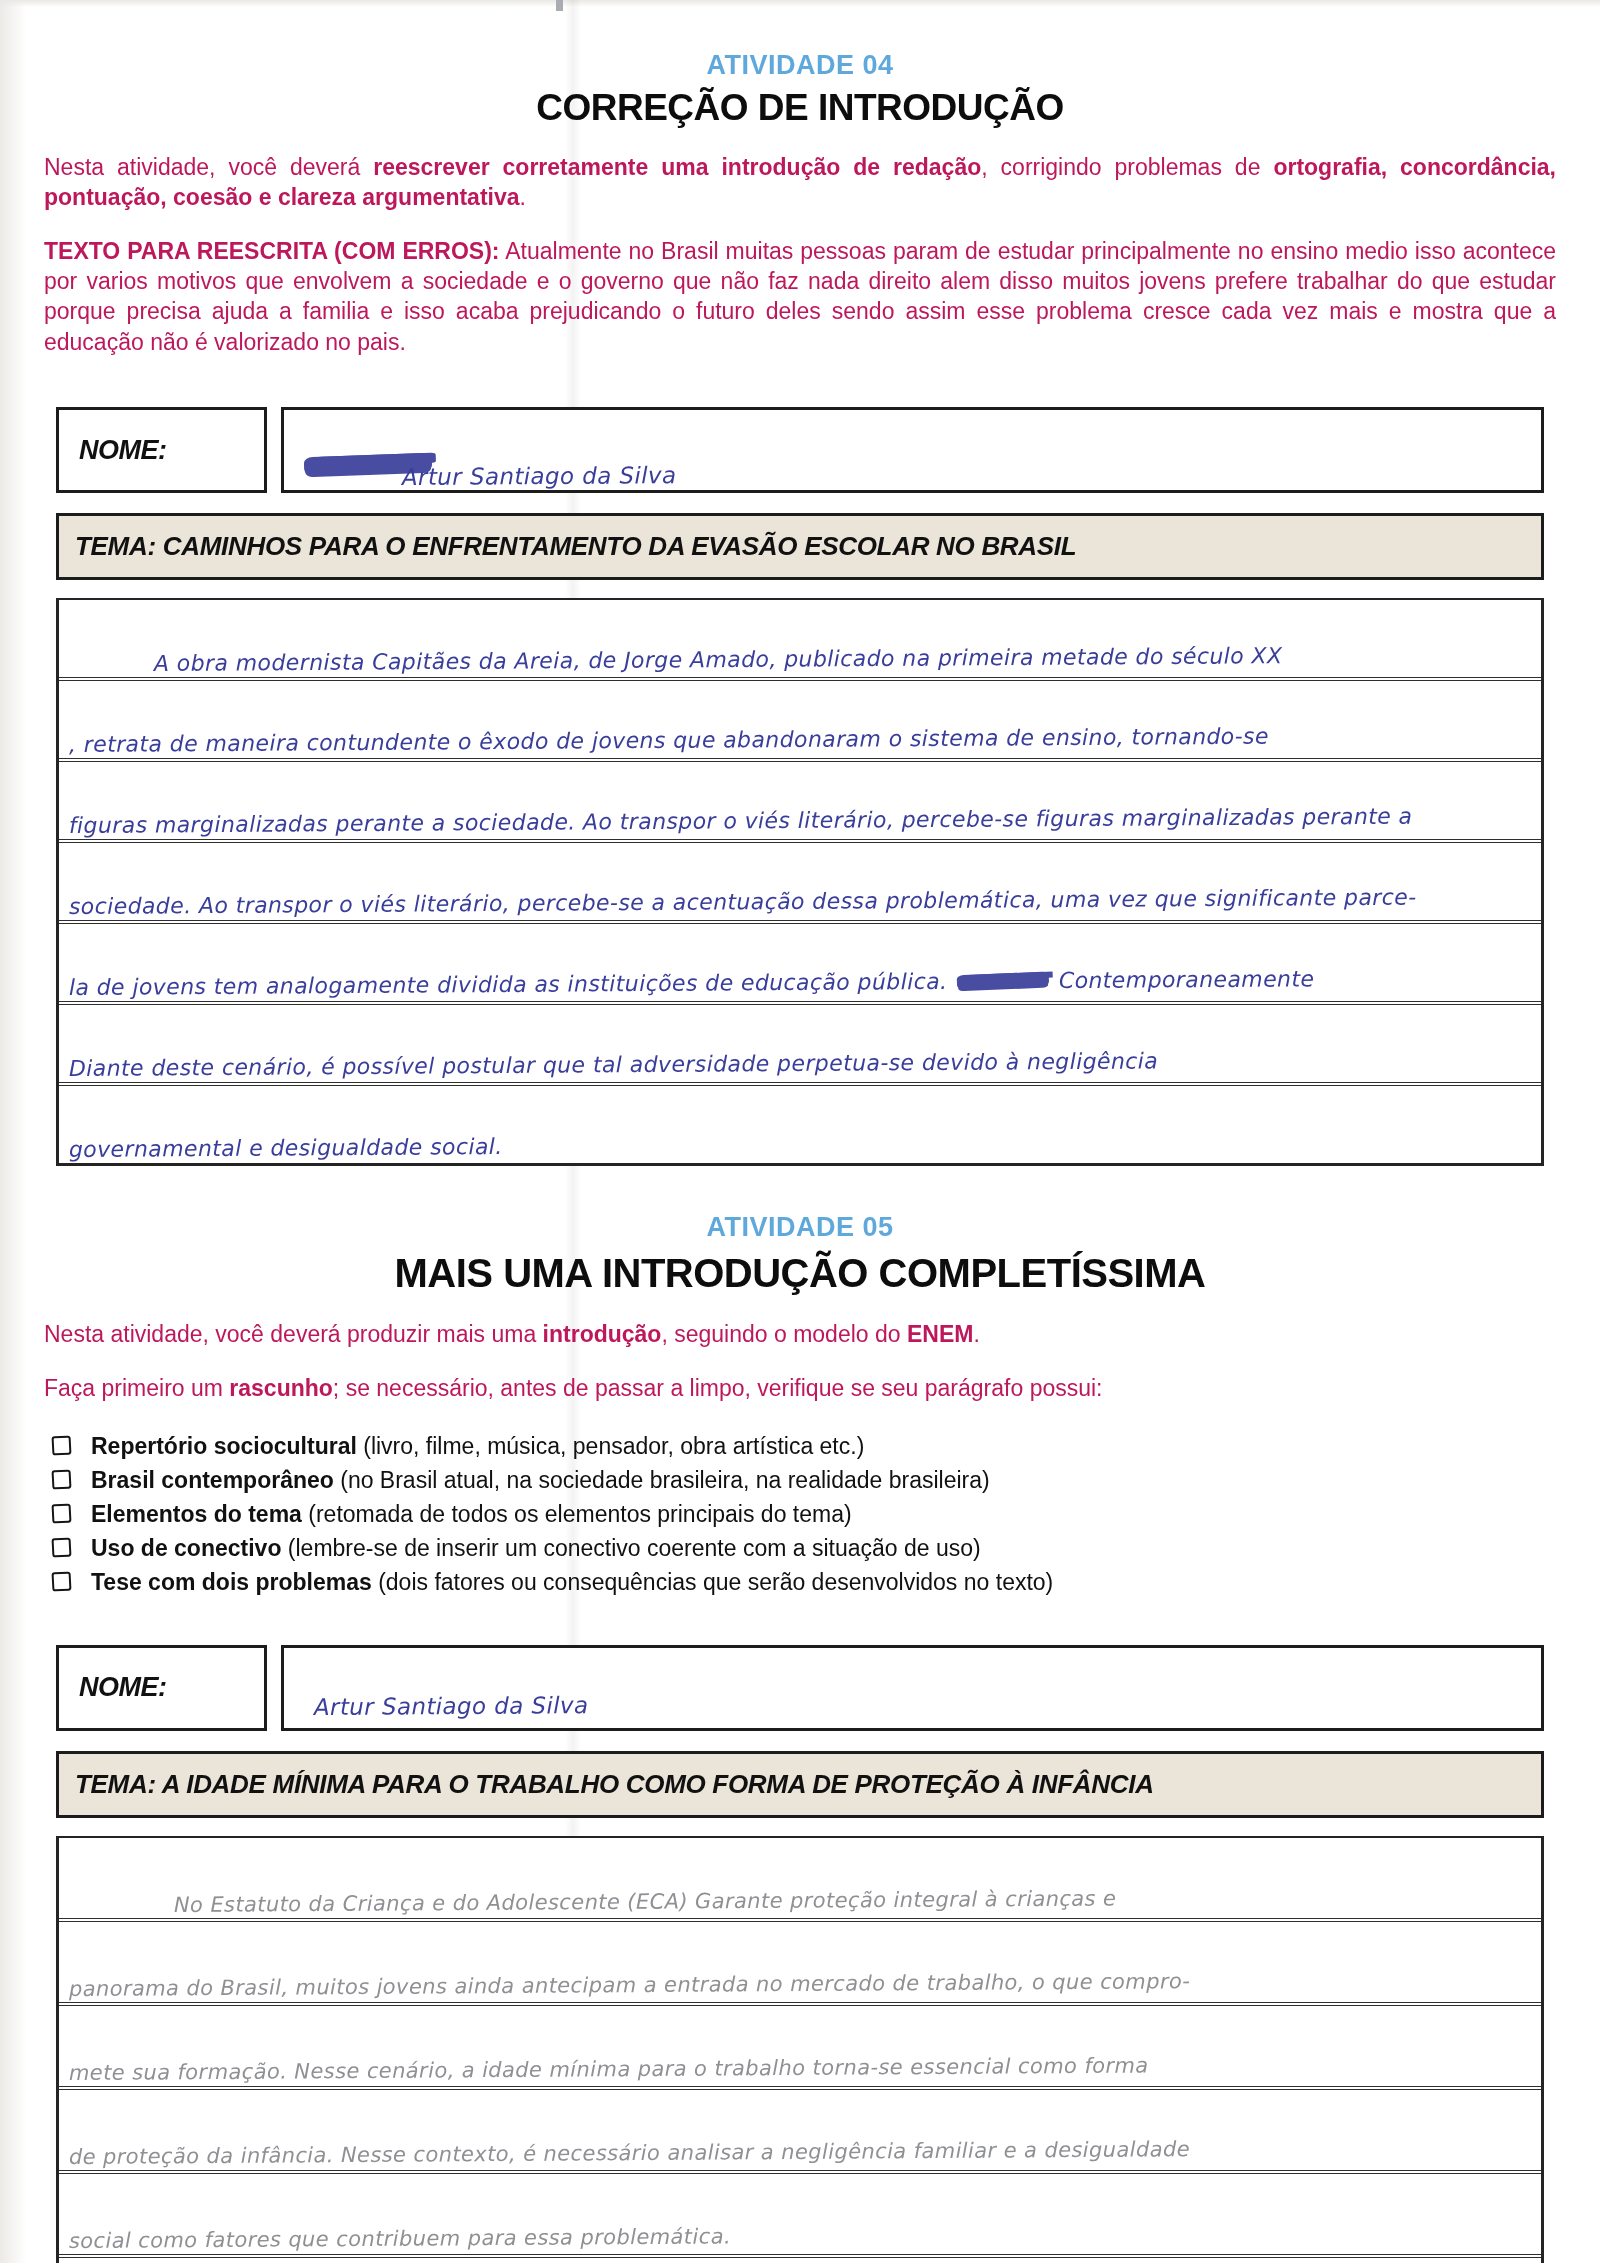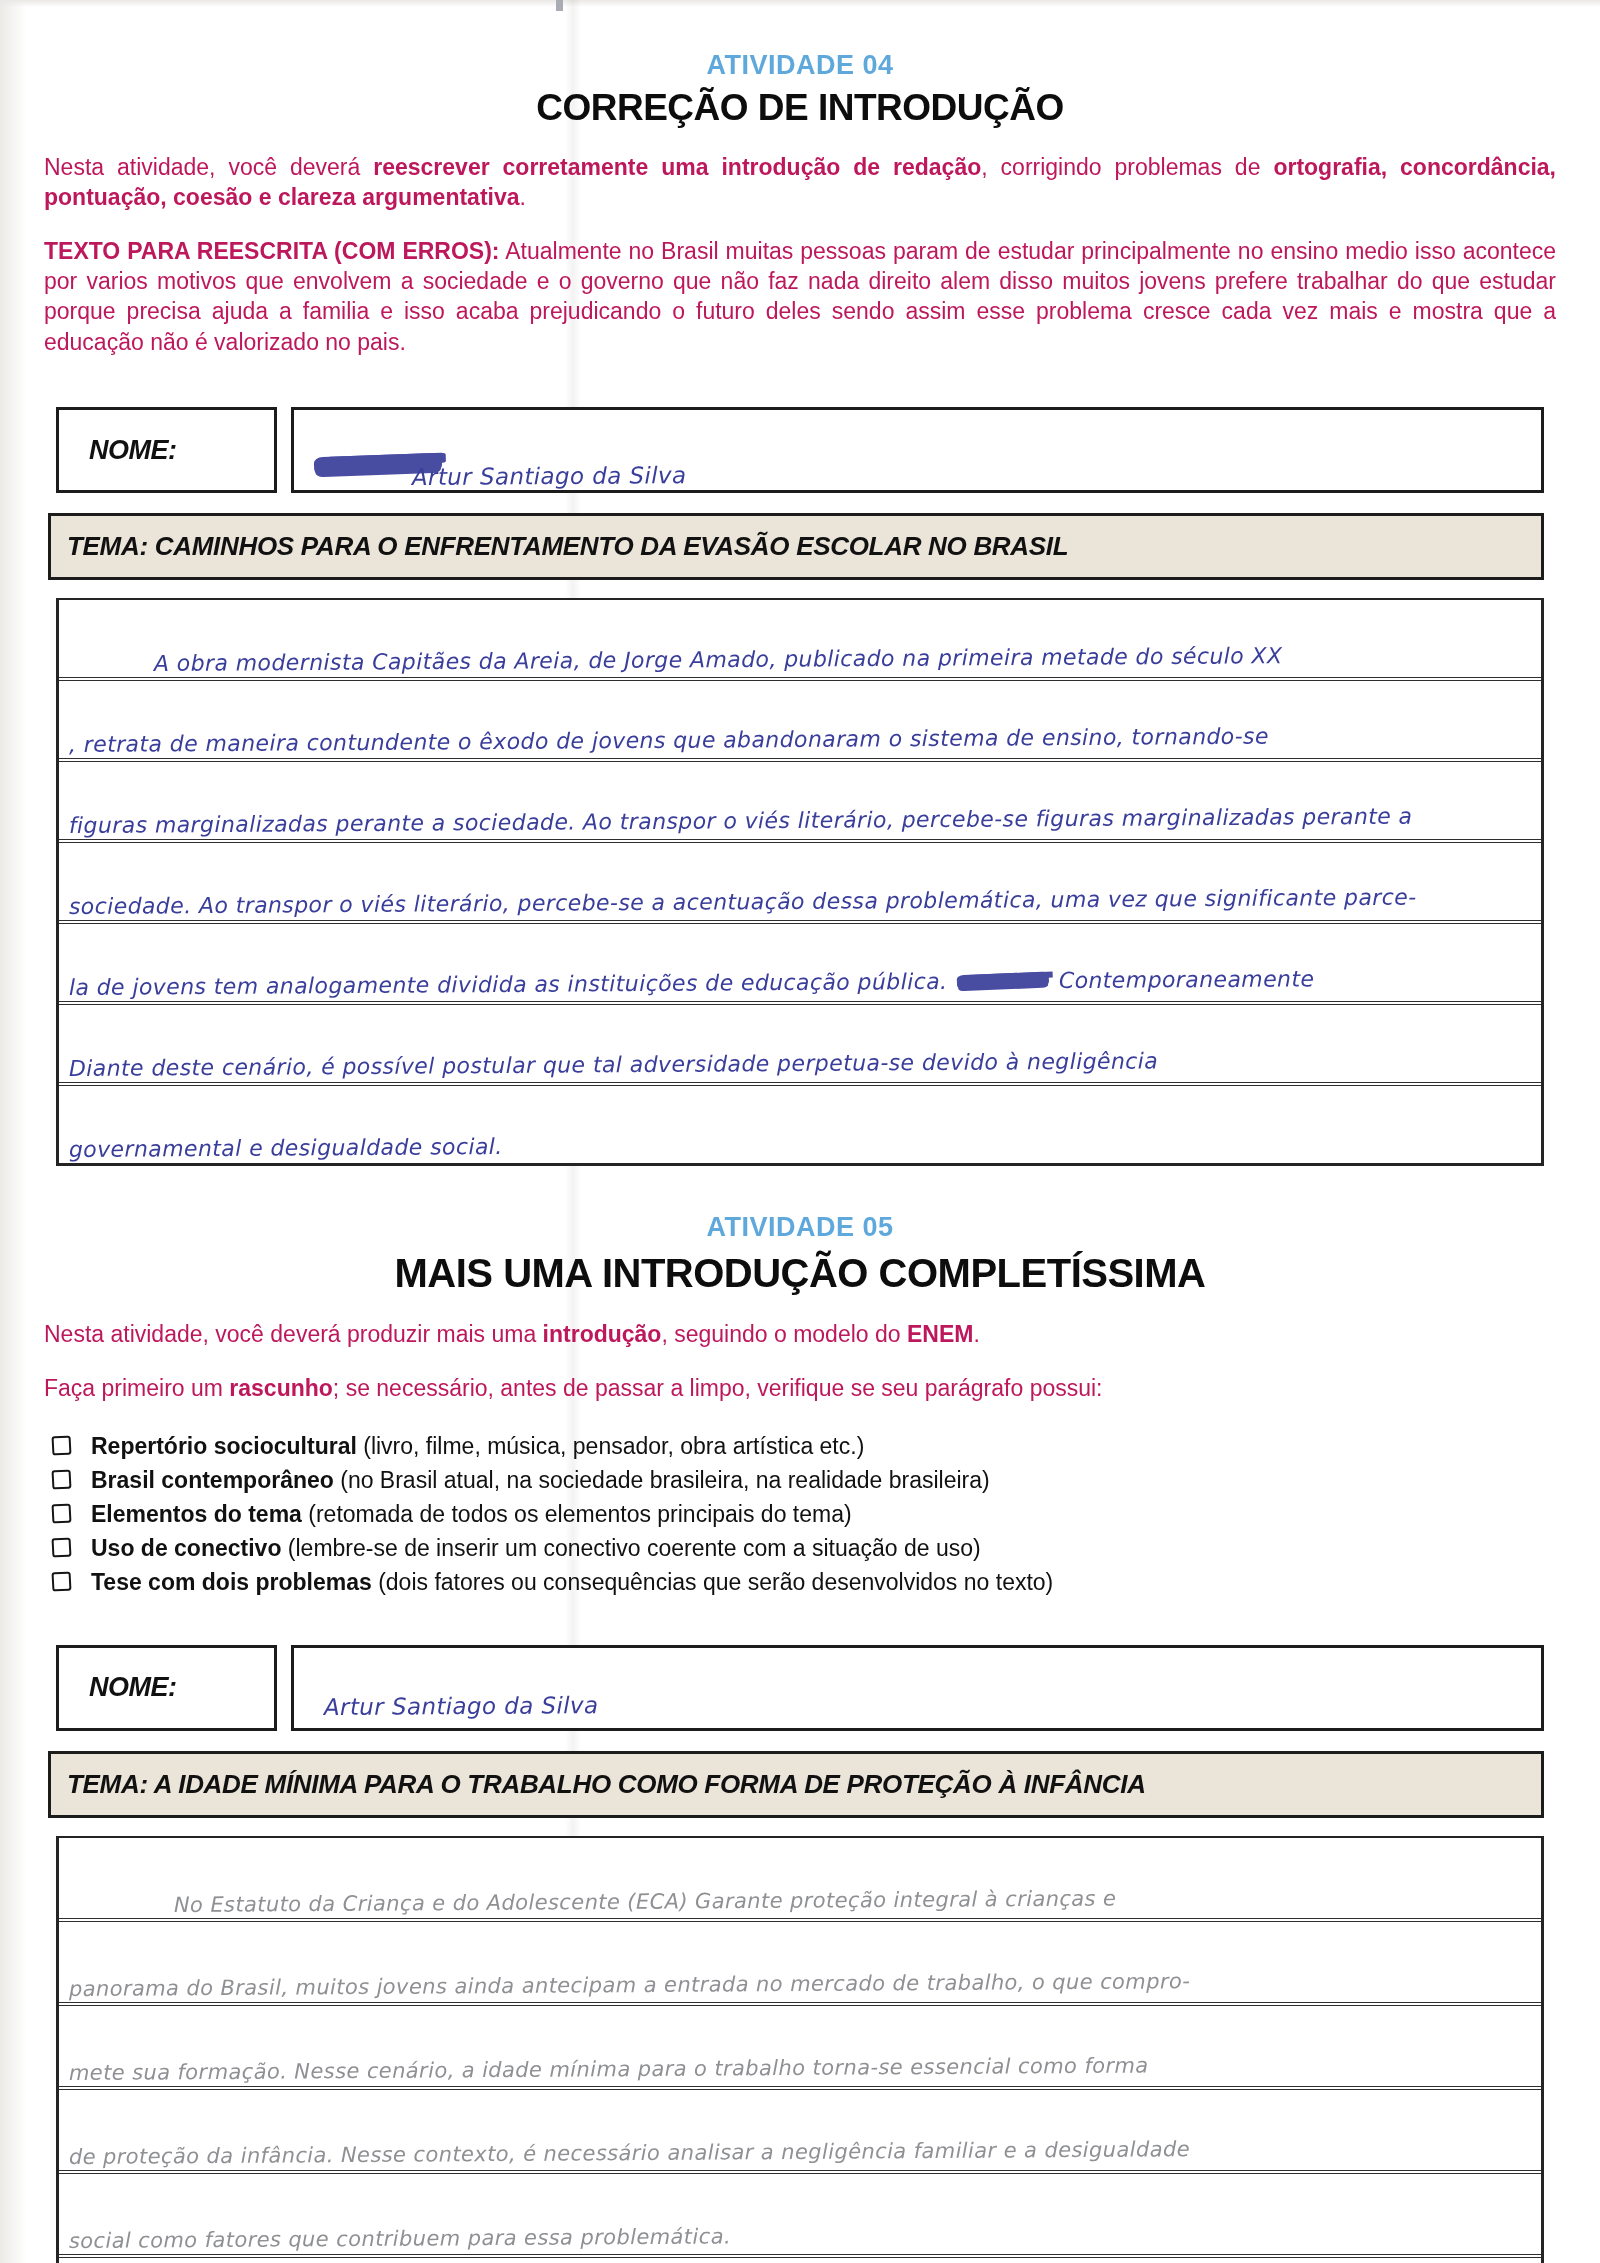--- a/index.html
+++ b/index.html
@@ -46,29 +46,29 @@
     flex:0 0 auto;width:15px;height:15px;border:2px solid #151515;border-radius:3px;
     margin:7px 20px 0 8px;transform:rotate(-3deg);background:#fff;
   }
   .check-text .b{font-weight:bold;}
   .check-text .it{}
 
   
   .nome-row{display:flex;gap:14px;margin:50px 12px 0 12px;}
   .nome-label-box{
     flex:0 0 185px;border:3px solid #1c1c1c;display:flex;align-items:center;
-    padding-left:30px;height:80px;background:#fff;
+    padding-left:20px;height:80px;background:#fff;
   }
   .nome-label{font-weight:bold;font-style:italic;font-size:27px;letter-spacing:-.5px;}
   .nome-value-box{flex:1;border:3px solid #1c1c1c;position:relative;background:#fff;}
   .nome-hand{position:absolute;left:118px;bottom:0px;white-space:nowrap;}
   .nome-hand.no-scribble{left:30px;bottom:8px;}
 
   .tema-bar{
-    margin:20px 12px 0 4px;border:3px solid #1c1c1c;background:var(--tema_bg,#EAE4D9);
+    margin:20px 12px 0 12px;border:3px solid #1c1c1c;background:var(--tema_bg,#EAE4D9);
     padding:15px 16px;font-weight:bold;font-style:italic;font-size:26px;letter-spacing:-.3px;
   }
 
   
   .write-box{margin:18px 12px 0 12px;border:3px solid #242424;border-top-width:2px;background:#fff;}
   .write-row{
     display:flex;align-items:flex-end;overflow:hidden;
     border-bottom:4px double #2e2e2e;padding:16px 6px 1px 10px;
   }
   .write-row:last-child{border-bottom:none;}

